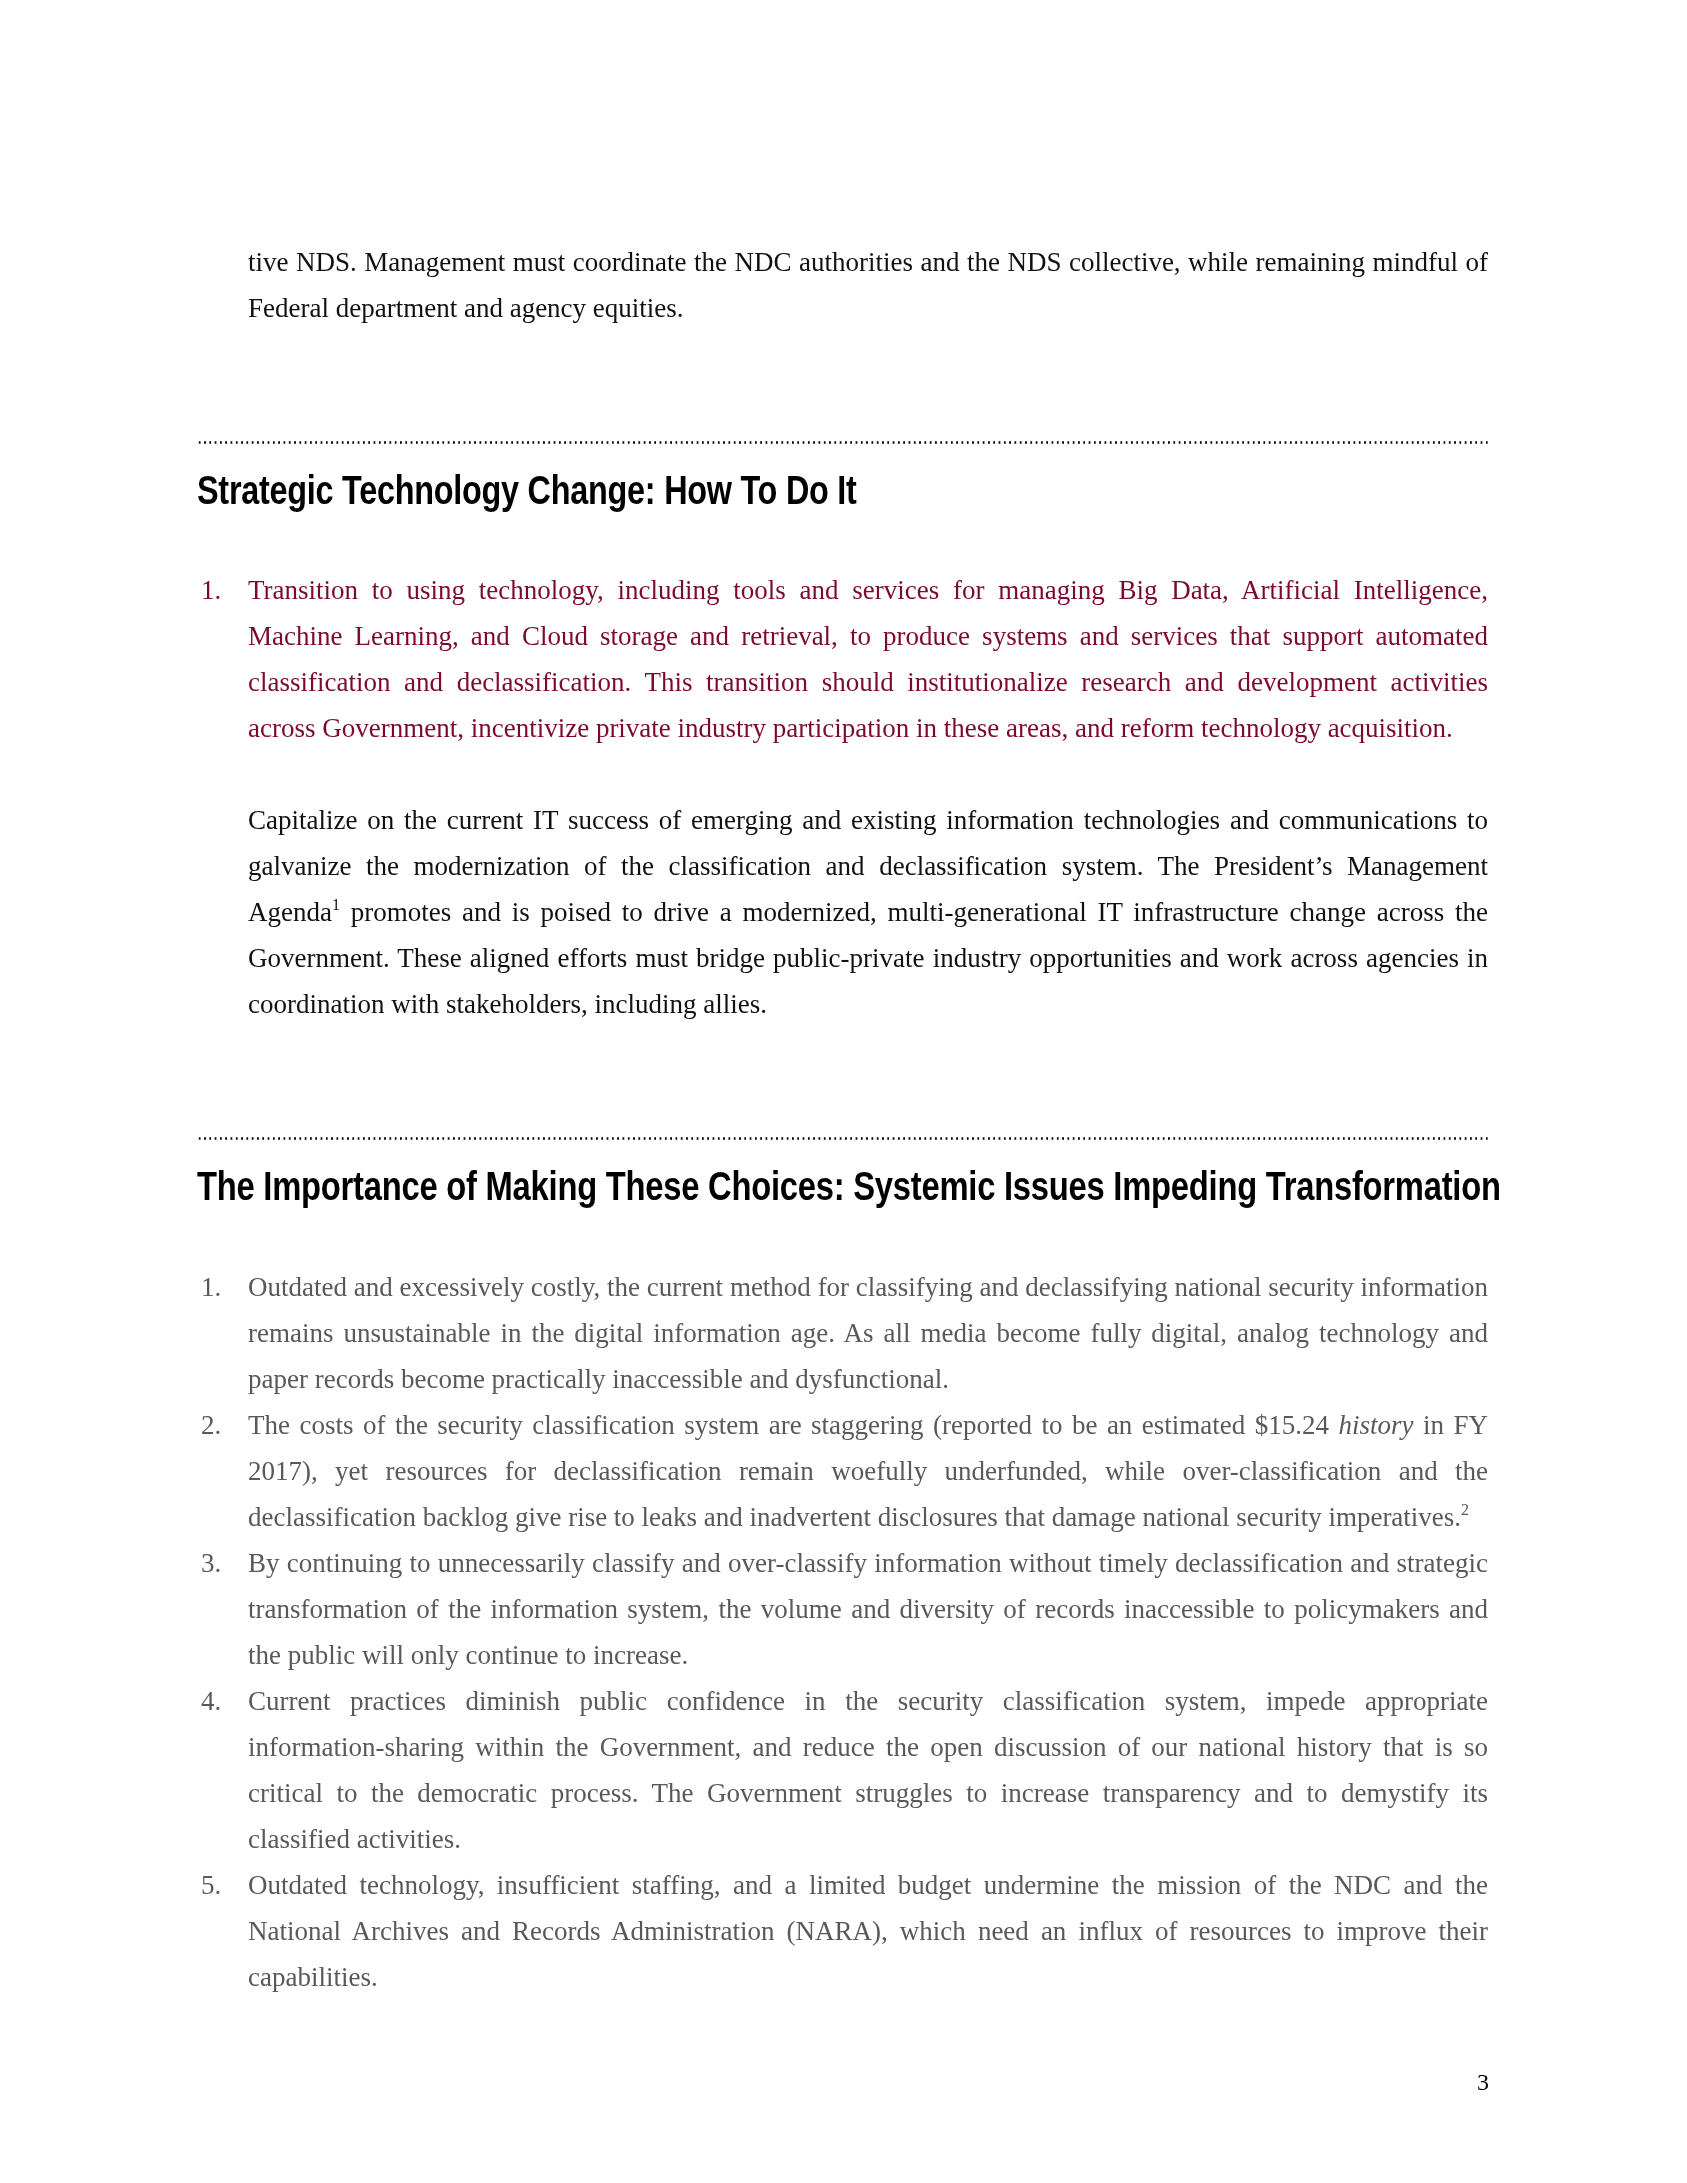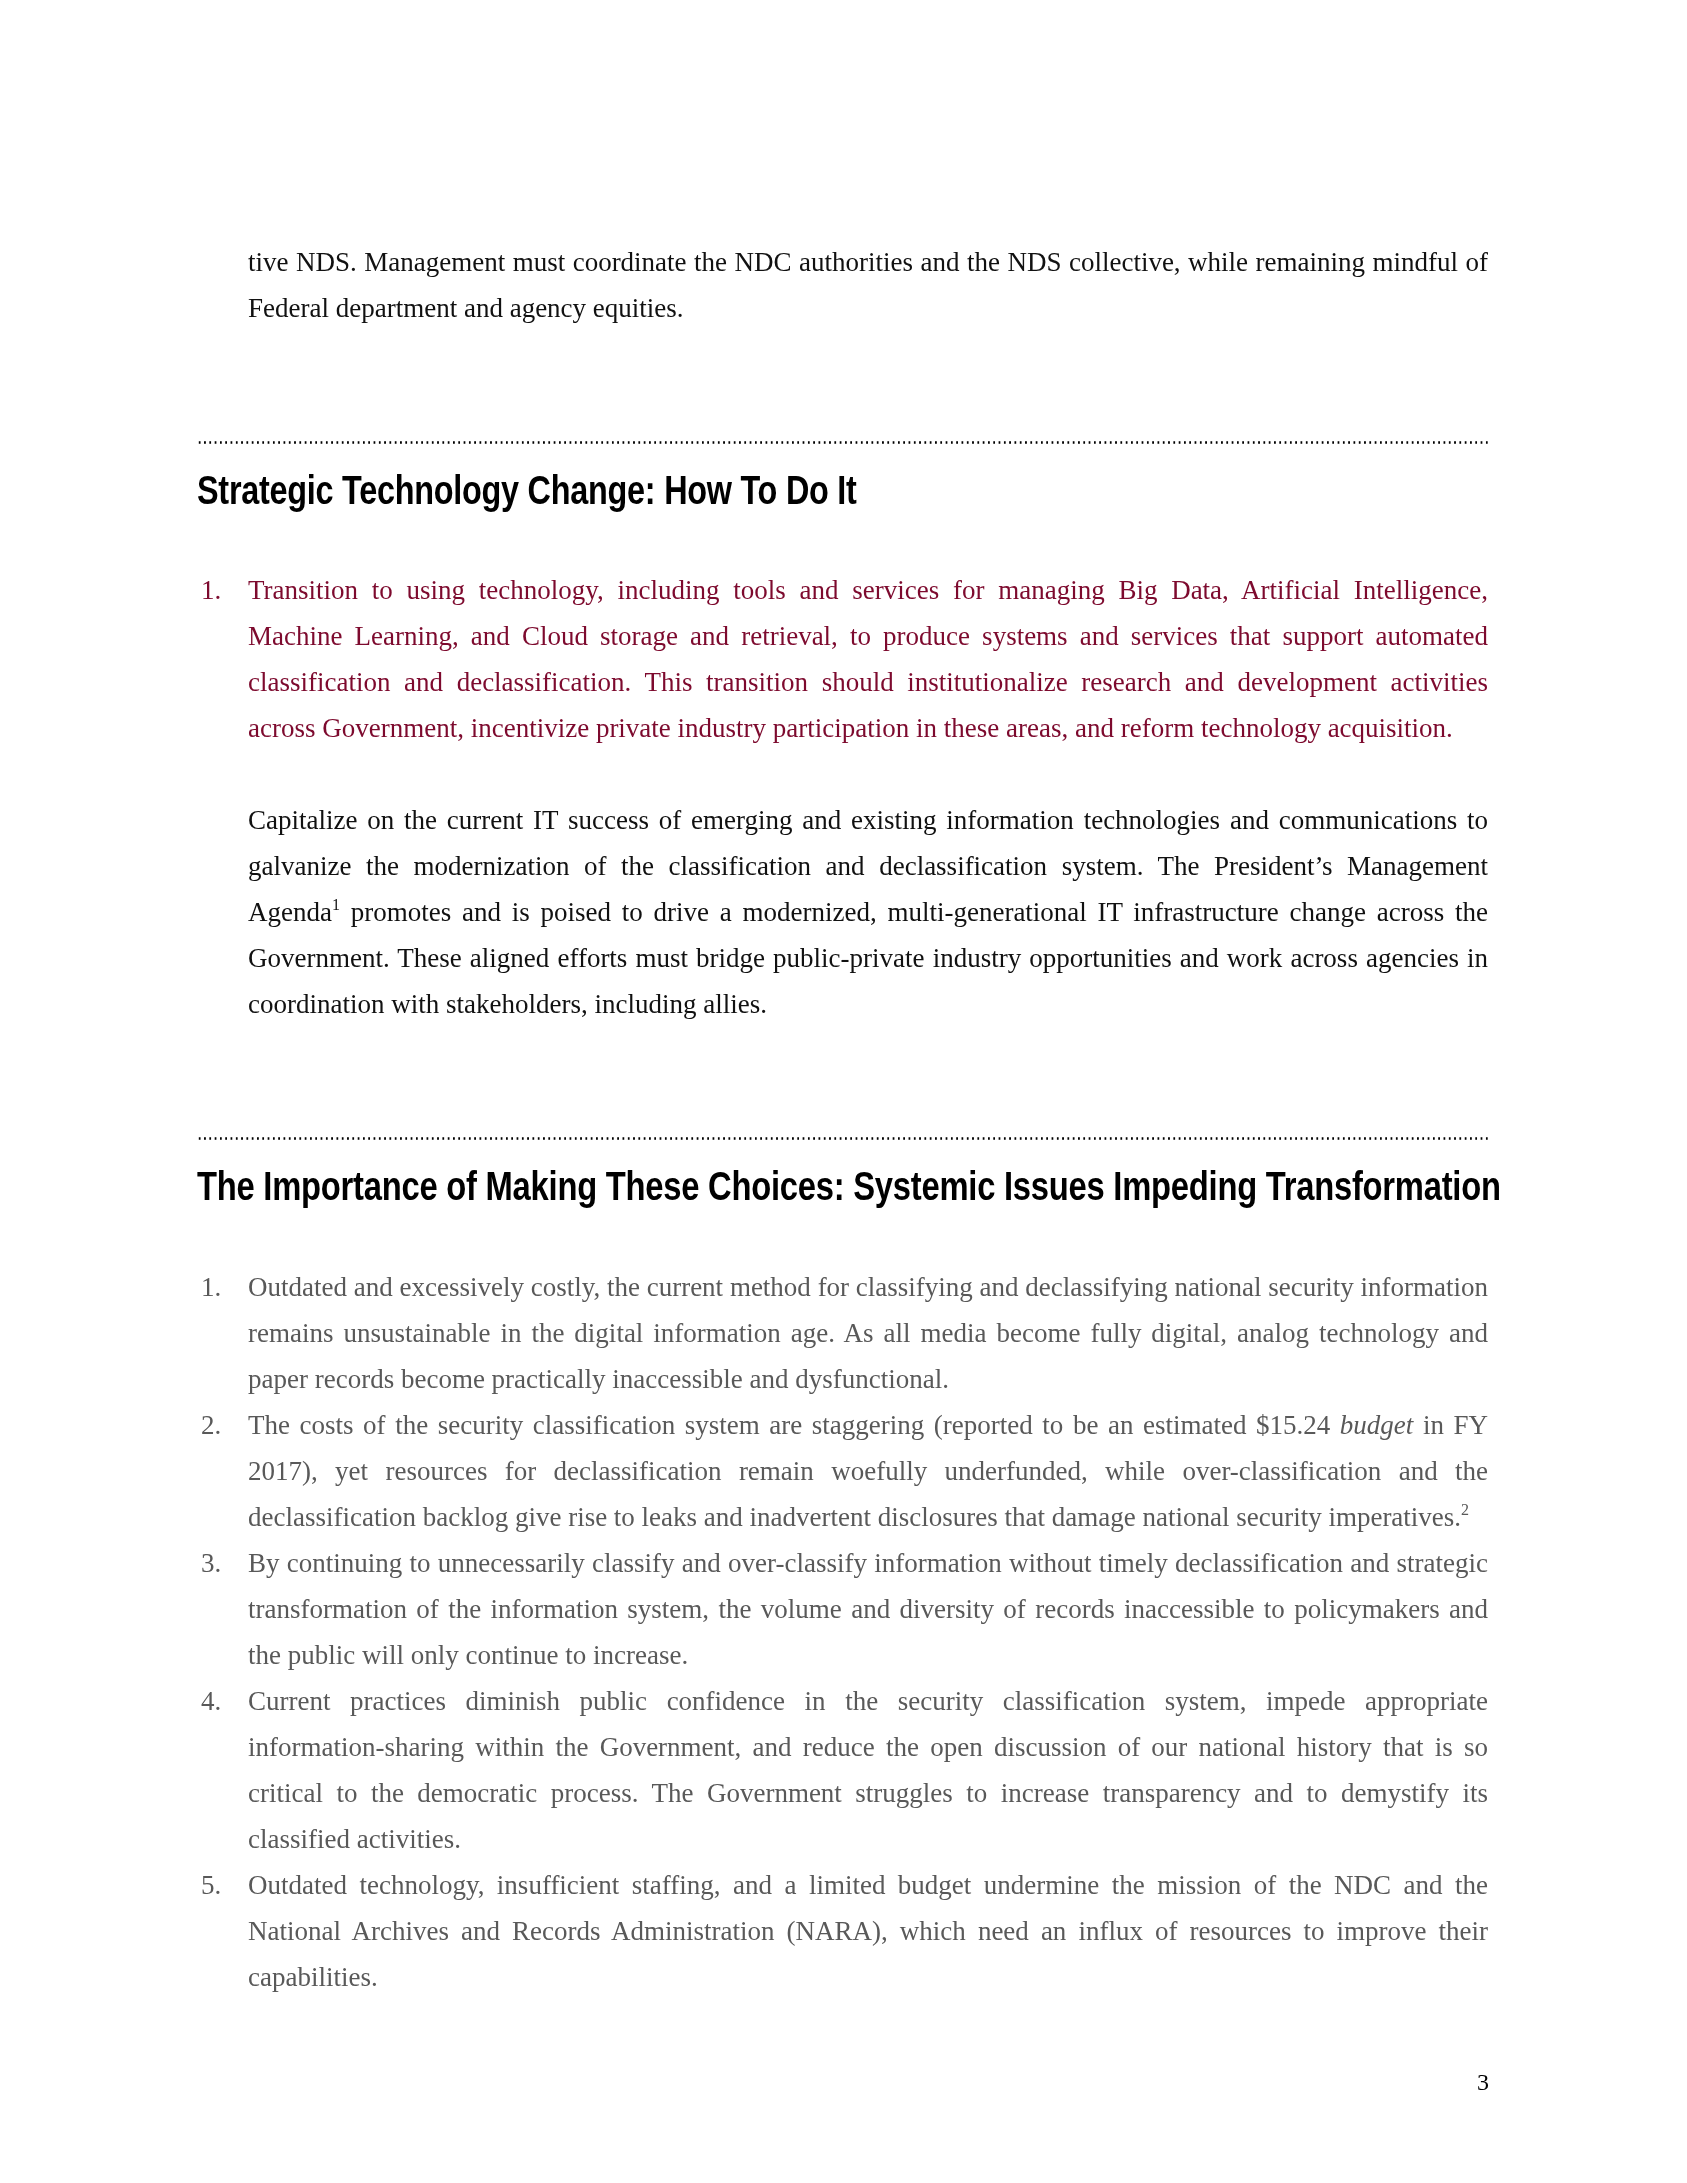--- a/index.html
+++ b/index.html
@@ -112,21 +112,21 @@
   <h2 class="heading" id="h2" style="top: 1163px; transform: scaleX(0.818792);">The Importance of Making These Choices: Systemic Issues Impeding Transformation</h2>
 
   <div class="col" style="top: 1264px;">
     <ol class="list gray">
       <li>
         <span class="num">1.</span>
         <span>Outdated and excessively costly, the current method for classifying and declassifying national security information remains unsustainable in the digital information age. As all media become fully digital, analog technology and paper records become practically inaccessible and dysfunctional.</span>
       </li>
       <li>
         <span class="num">2.</span>
-        <span>The costs of the security classification system are staggering (reported to be an estimated $15.24 </span><em>budget</em><span> in FY 2017), yet resources for declassification remain woefully underfunded, while over-classification and the declassification backlog give rise to leaks and inadvertent disclosures that damage national security imperatives.</span><sup>2</sup>
+        <span>The costs of the security classification system are staggering (reported to be an estimated $15.24 </span><em>history</em><span> in FY 2017), yet resources for declassification remain woefully underfunded, while over-classification and the declassification backlog give rise to leaks and inadvertent disclosures that damage national security imperatives.</span><sup>2</sup>
       </li>
       <li>
         <span class="num">3.</span>
         <span>By continuing to unnecessarily classify and over-classify information without timely declassification and strategic transformation of the information system, the volume and diversity of records inaccessible to policymakers and the public will only continue to increase.</span>
       </li>
       <li>
         <span class="num">4.</span>
         <span>Current practices diminish public confidence in the security classification system, impede appropriate information-sharing within the Government, and reduce the open discussion of our national history that is so critical to the democratic process. The Government struggles to increase transparency and to demystify its classified activities.</span>
       </li>
       <li>

